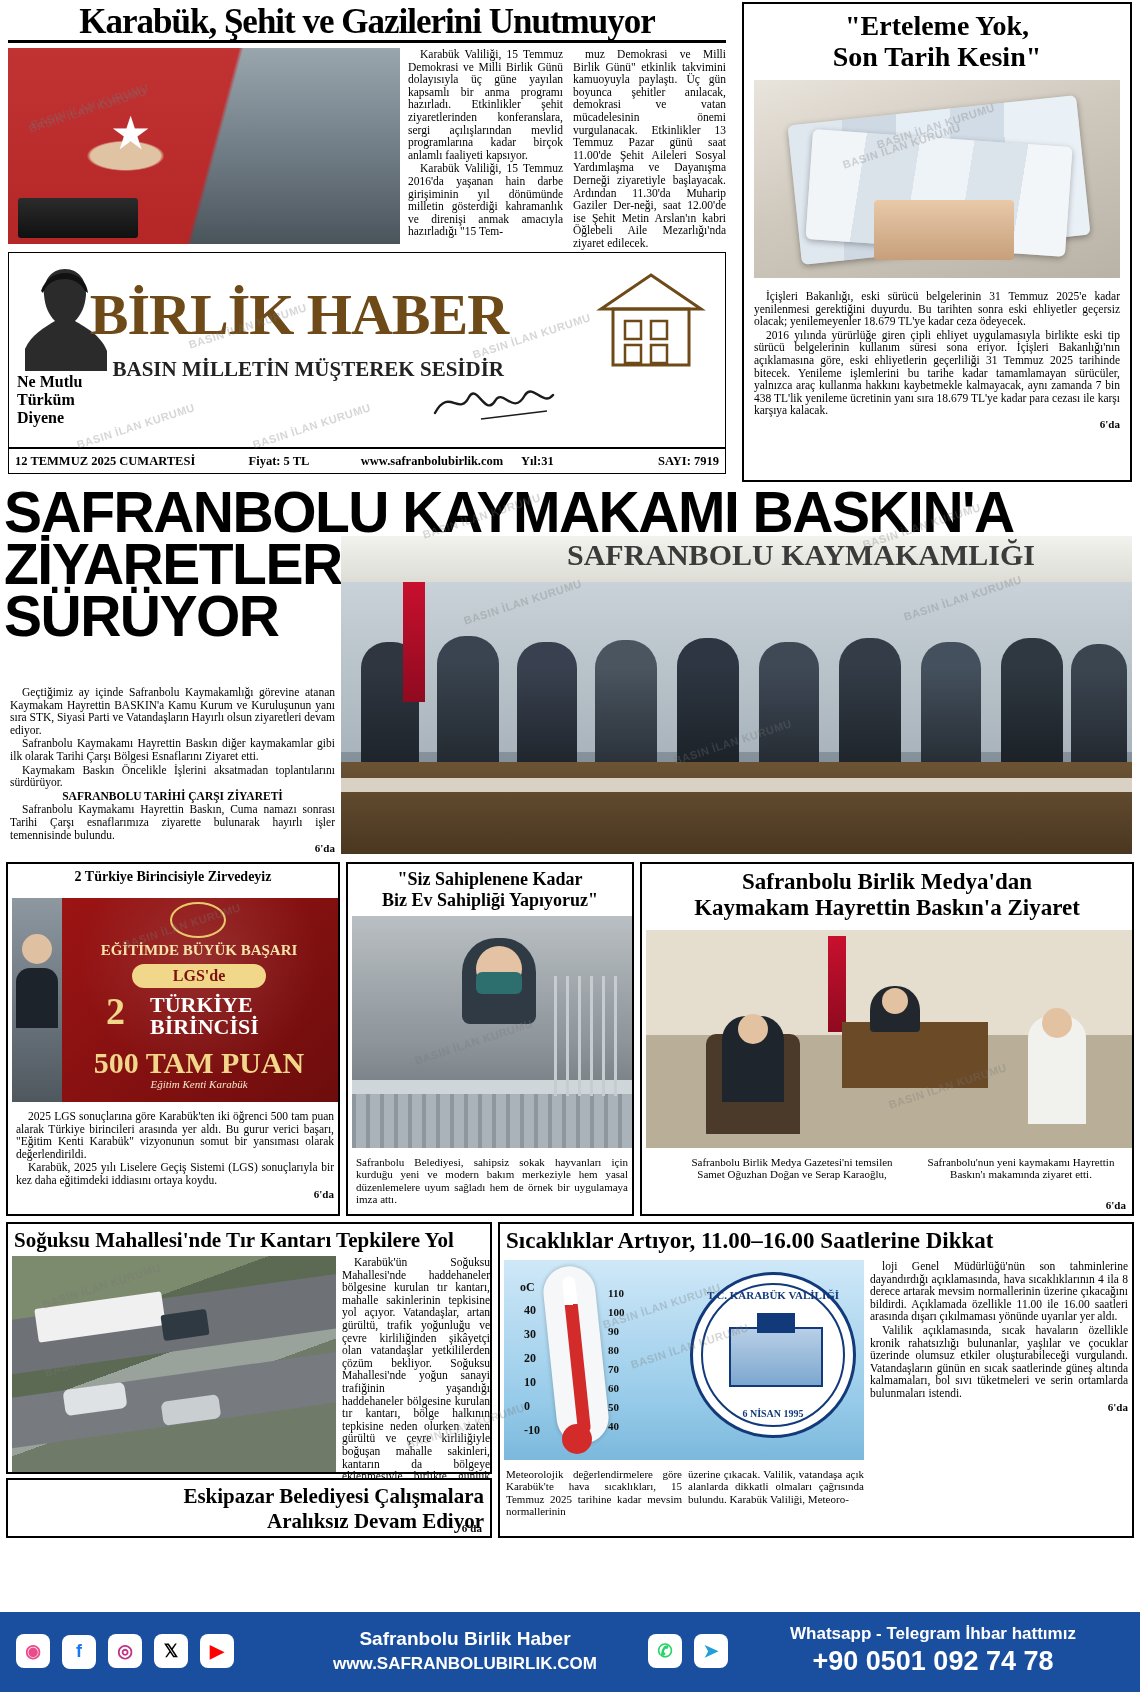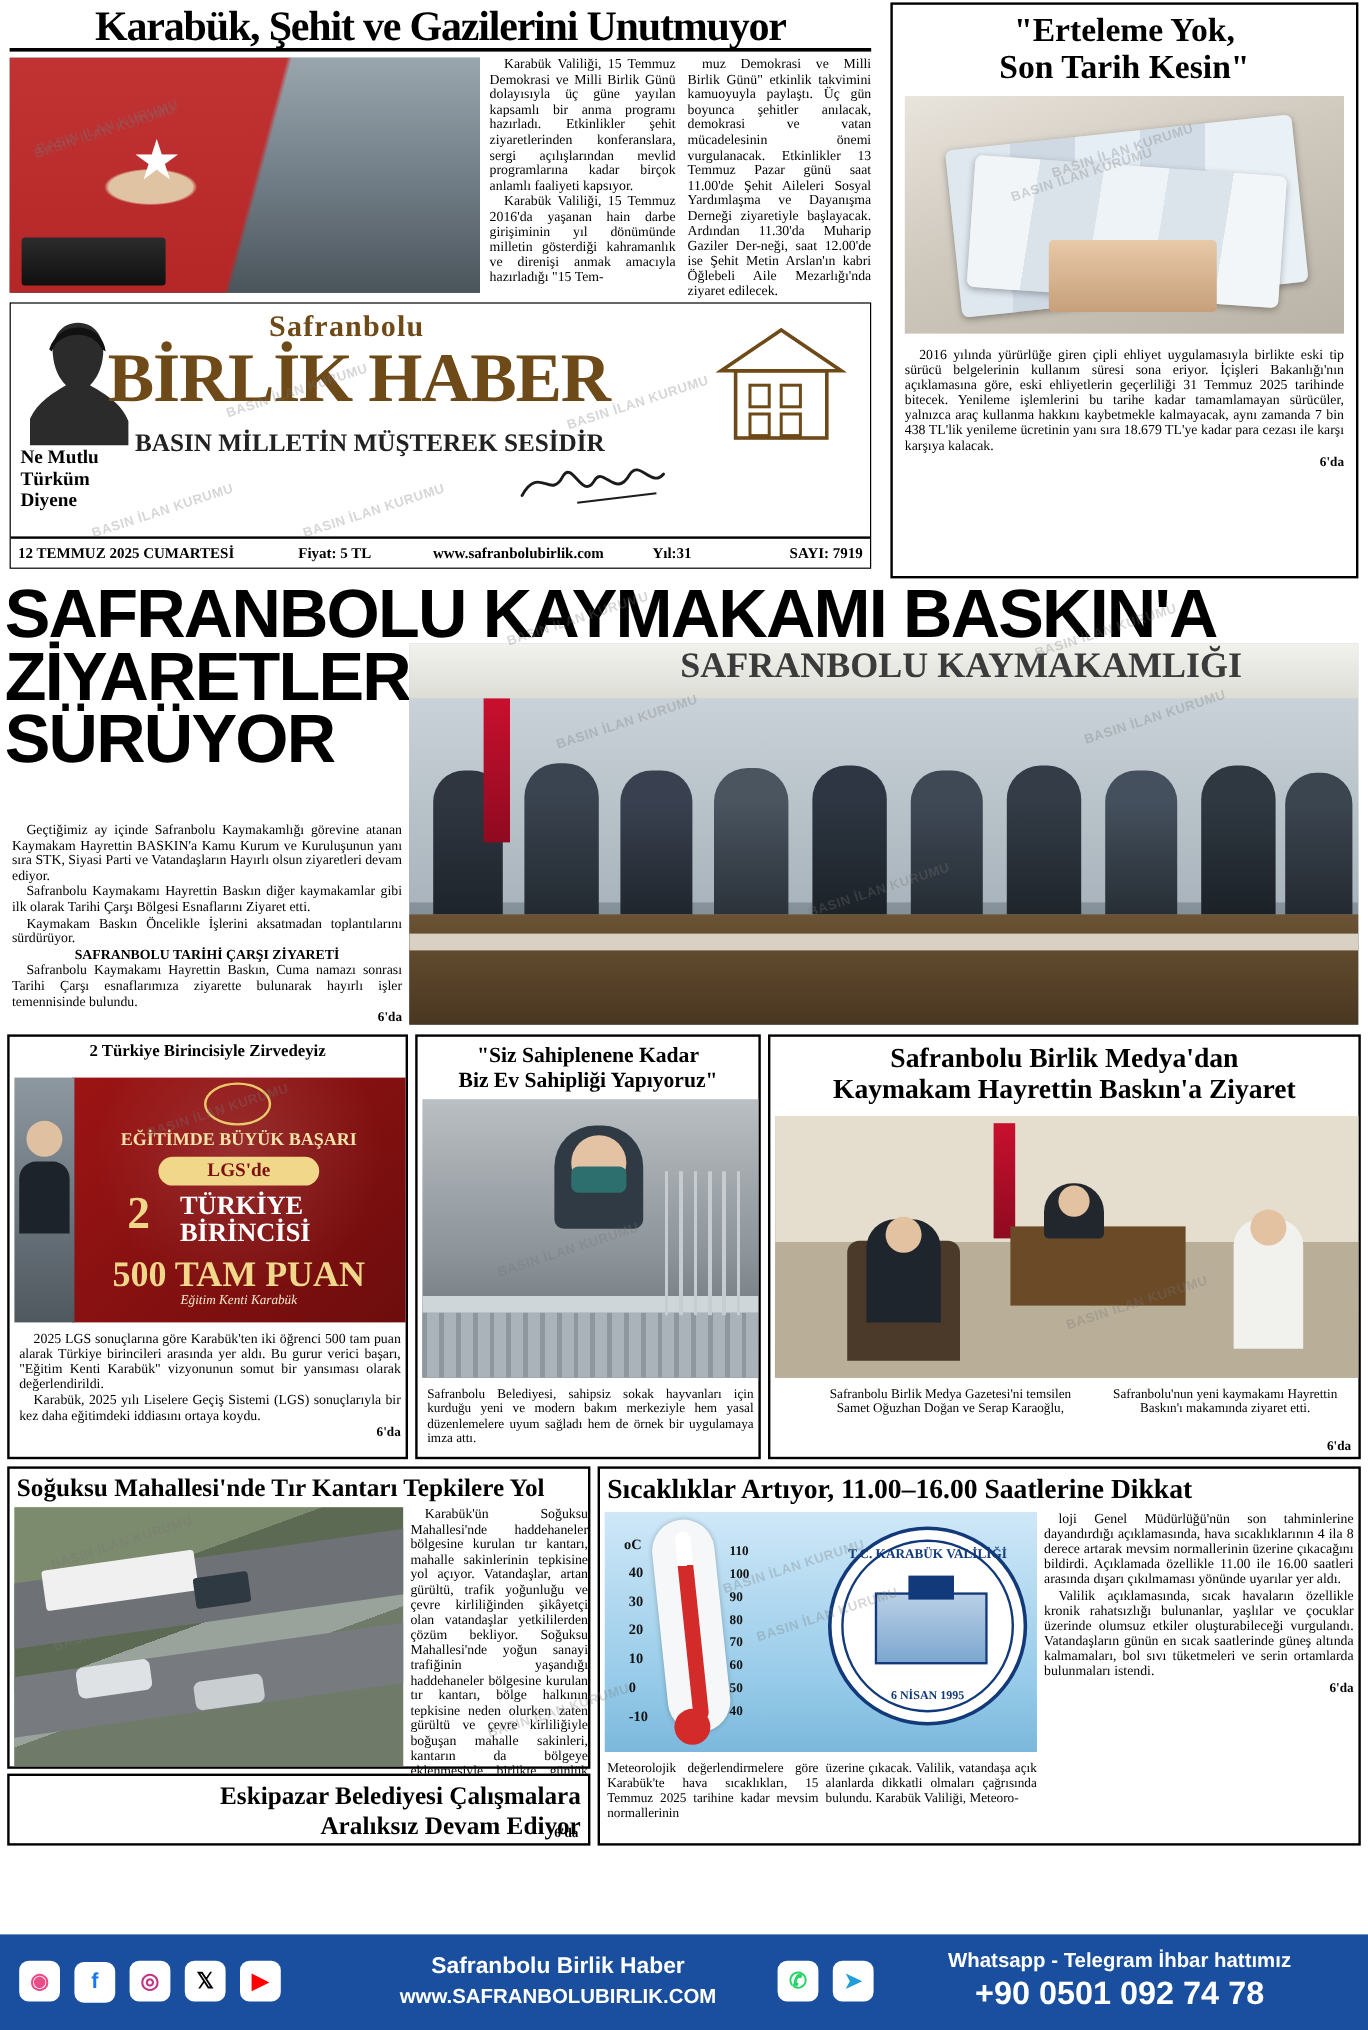--- a/index.html
+++ b/index.html
@@ -170,32 +170,32 @@
         background:
         linear-gradient(95deg,#dfe7ef 0 18%, #cfd9e4 18% 36%, #e6eef5 36% 54%, #d2dce6 54% 72%, #e9f0f6 72% 100%);
         border-radius:6px; transform:rotate(-6deg); box-shadow:0 2px 6px rgba(0,0,0,.35);"></div>
       <div style="position:absolute;left:55px;top:58px;width:260px;height:110px;
         background:linear-gradient(95deg,#f2f5f8 0 20%, #dbe3ea 20% 40%, #eef3f7 40% 60%, #dce4eb 60% 80%, #f3f6f9 80% 100%);
         border-radius:6px; transform:rotate(4deg); box-shadow:0 2px 6px rgba(0,0,0,.3);"></div>
       <div style="position:absolute;left:120px;top:120px;width:140px;height:60px;background:linear-gradient(180deg,#e8c9a8,#c79f7b);border-radius:4px;"></div>
       <div class="wm" style="left:120px; top:40px;">BASIN İLAN KURUMU</div>
     </div>
     <div class="body-txt" style="position:absolute; left:10px; top:286px; width:366px;">
+      <p>İçişleri Bakanlığı, eski sürücü belgelerinin 31 Temmuz 2025'e kadar yenilenmesi gerektiğini duyurdu. Bu tarihten sonra eski ehliyetler geçersiz olacak; yenilemeyenler 18.679 TL'ye kadar ceza ödeyecek.</p>
       <p>2016 yılında yürürlüğe giren çipli ehliyet uygulamasıyla birlikte eski tip sürücü belgelerinin kullanım süresi sona eriyor. İçişleri Bakanlığı'nın açıklamasına göre, eski ehliyetlerin geçerliliği 31 Temmuz 2025 tarihinde bitecek. Yenileme işlemlerini bu tarihe kadar tamamlamayan sürücüler, yalnızca araç kullanma hakkını kaybetmekle kalmayacak, aynı zamanda 7 bin 438 TL'lik yenileme ücretinin yanı sıra 18.679 TL'ye kadar para cezası ile karşı karşıya kalacak.</p>
       <div class="more-right">6'da</div>
     </div>
   </div>
 
   <div id="masthead" class="box">
     <svg id="ataturk" viewBox="0 0 100 112">
       <path d="M50 8 C36 8 28 20 29 34 C30 46 34 54 40 60 C30 66 16 74 10 88 L10 110 L92 110 L92 90 C86 74 70 66 60 60 C66 54 70 46 71 34 C72 20 64 8 50 8 Z" fill="#2b2b2b"></path>
       <path d="M26 30 C30 18 40 12 50 12 C62 12 72 20 73 32 L70 30 C66 22 58 18 50 18 C40 18 32 22 28 32 Z" fill="#111"></path>
     </svg>
     <div id="mast-nemutlu">Ne Mutlu Türküm Diyene</div>
-    <div id="mast-safranbolu">Safranbolu</div>
     <div id="mast-title">BİRLİK HABER</div>
     <div id="mast-slogan">BASIN MİLLETİN MÜŞTEREK SESİDİR</div>
 
     <svg style="position:absolute; right:14px; top:16px; width:120px; height:110px;" viewBox="0 0 120 110">
       <path d="M60 6 L110 40 L10 40 Z" fill="none" stroke="#6e4a18" stroke-width="3"></path>
       <rect x="22" y="40" width="76" height="56" fill="none" stroke="#6e4a18" stroke-width="3"></rect>
       <rect x="34" y="52" width="16" height="18" fill="none" stroke="#6e4a18" stroke-width="2.5"></rect>
       <rect x="60" y="52" width="16" height="18" fill="none" stroke="#6e4a18" stroke-width="2.5"></rect>
       <rect x="34" y="76" width="16" height="18" fill="none" stroke="#6e4a18" stroke-width="2.5"></rect>
       <rect x="60" y="76" width="16" height="18" fill="none" stroke="#6e4a18" stroke-width="2.5"></rect>
@@ -203,21 +203,21 @@
 
     <svg style="position:absolute; left:420px; top:124px; width:130px; height:48px;" viewBox="0 0 130 48">
       <path d="M6 36 C20 10 30 40 40 20 C48 6 56 40 66 24 C74 10 84 40 96 18 C104 6 114 30 124 18" fill="none" stroke="#1b1b1b" stroke-width="2.4" stroke-linecap="round"></path>
       <path d="M52 42 L118 34" fill="none" stroke="#1b1b1b" stroke-width="1.6"></path>
     </svg>
 
     <div id="mast-infobar">
       <div style="width:200px;">12 TEMMUZ 2025 CUMARTESİ</div>
       <div style="width:140px; text-align:center;">Fiyat: 5 TL</div>
       <div style="flex:1; text-align:center;">www.safranbolubirlik.com</div>
-      <div style="width:90px; text-align:center;">Yıl:31</div>
+      <div style="width:90px; text-align:left;">Yıl:31</div>
       <div style="width:120px; text-align:right;">SAYI: 7919</div>
     </div>
   </div>
 
   <div class="box" id="giant-head">
     <span class="l1">SAFRANBOLU KAYMAKAMI BASKIN'A</span>
     <span class="l2">ZİYARETLER</span>
     <span class="l3">SÜRÜYOR</span>
   </div>
 

